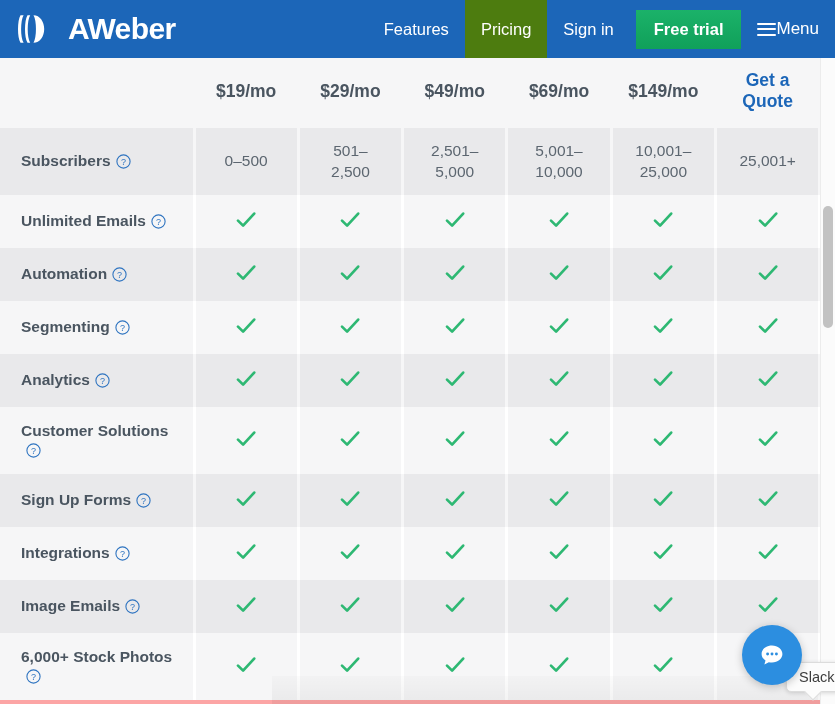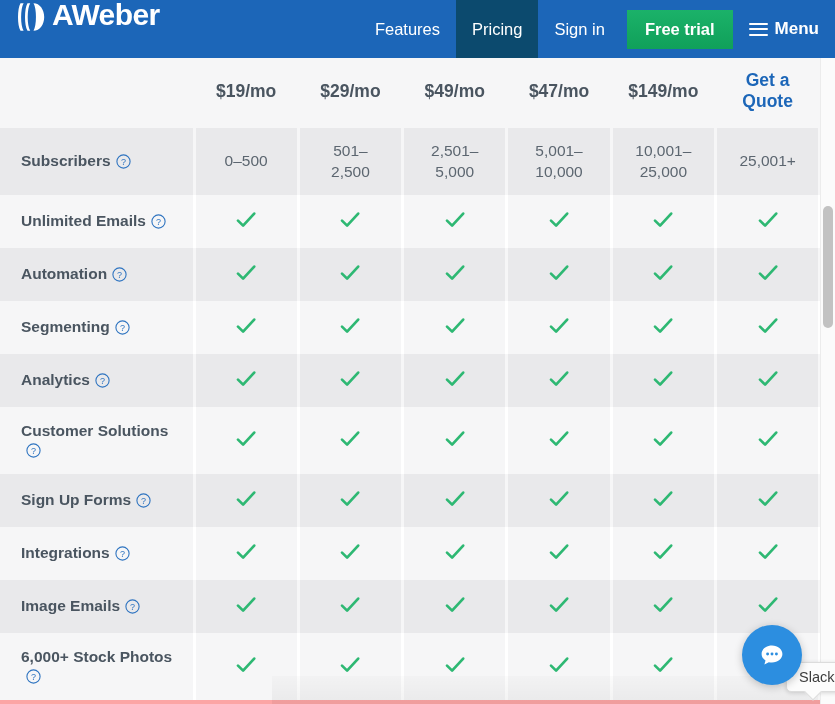--- a/index.html
+++ b/index.html
@@ -27,22 +27,24 @@
     width: 835px;
     height: 58px;
     background: #1c66b8;
     display: flex;
     align-items: stretch;
     z-index: 30;
   }
 
   .nav-logo {
     display: flex;
+    align-items: center;
     padding-left: 14px;
     flex: 0 0 auto;
+    gap: 16px;
   }
   .logo-mark {
     width: 34px;
     height: 34px;
     margin-right: 4px;
     display: block;
   }
   .logo-word {
     color: #ffffff;
     font-size: 30px;
@@ -90,25 +92,24 @@
     border-radius: 0;
     padding: 10px 18px;
     cursor: pointer;
     white-space: nowrap;
     font-family: "Liberation Sans", sans-serif;
   }
 
   .nav-menu {
     display: flex;
     align-items: center;
-    gap: 7px;
     padding: 0 16px 0 10px;
     color: #ffffff;
     font-size: 17px;
-    font-weight: bold;
+    font-weight: normal;
     cursor: pointer;
     white-space: nowrap;
   }
   .hamburger {
     display: inline-flex;
     flex-direction: column;
     justify-content: space-between;
     width: 19px;
     height: 13px;
   }
@@ -335,21 +336,21 @@
           <path d="M19.5 3.2 C25.8 3.2 30.2 9.5 30.2 17 C30.2 24.5 25.8 30.8 19.5 30.8 C22.8 25.5 22.8 8.5 19.5 3.2 Z" fill="#ffffff"></path>
         </svg>
       </span>
       <span class="logo-word">AWeber</span>
     </div>
 
     <div class="nav-spacer"></div>
 
     <div class="nav-links">
       <div class="nav-item">Features</div>
-      <div class="nav-item active" style="background: #0c4a6e;">Pricing</div>
+      <div class="nav-item active" style="background: #4d7c0f;">Pricing</div>
       <div class="nav-item">Sign in</div>
 
       <div class="nav-cta-wrap">
         <button class="nav-cta">Free trial</button>
       </div>
 
       <div class="nav-menu">
         <span class="hamburger">
             <i></i>
             <i></i>
@@ -370,21 +371,21 @@
         <col class="c-plan">
           <col class="c-plan">
           <col class="c-plan">
       </colgroup>
       <thead>
         <tr class="head-row">
           <th class="head-blank"></th>
           <th class="price">$19/mo</th>
           <th class="price">$29/mo</th>
           <th class="price">$49/mo</th>
-          <th class="price">$47/mo</th>
+          <th class="price">$69/mo</th>
           <th class="price">$149/mo</th>
           <th class="quote">
             <a style="color: rgb(28, 102, 184);">Get a<br>Quote</a>
           </th>
         </tr>
       </thead>
       <tbody>
           <tr class="subs-row">
             <td class="feature-cell"><span class="feature-label">Subscribers</span><span class="help-icon"><svg width="15" height="15" viewBox="0 0 15 15">
                   <circle cx="7.5" cy="7.5" r="6.6" fill="none" stroke="#2f74c0" stroke-width="1.1"></circle>

